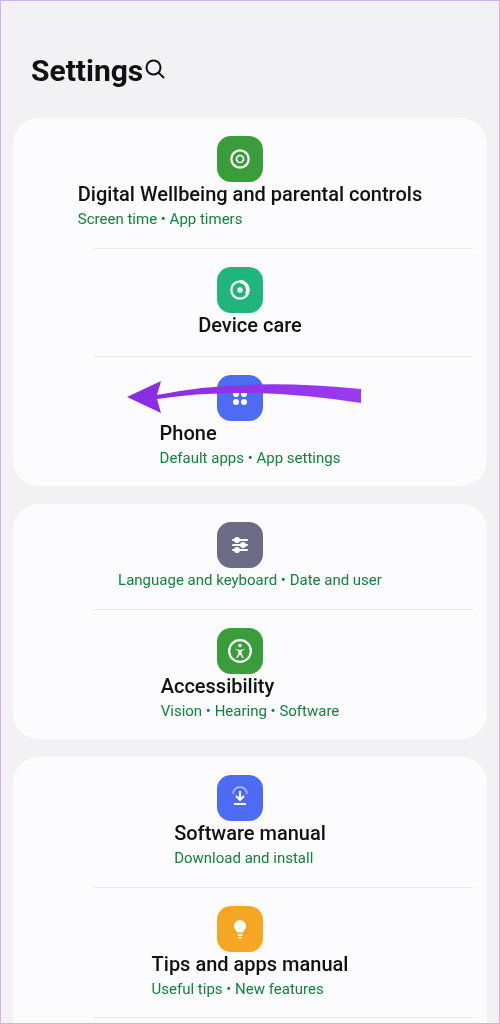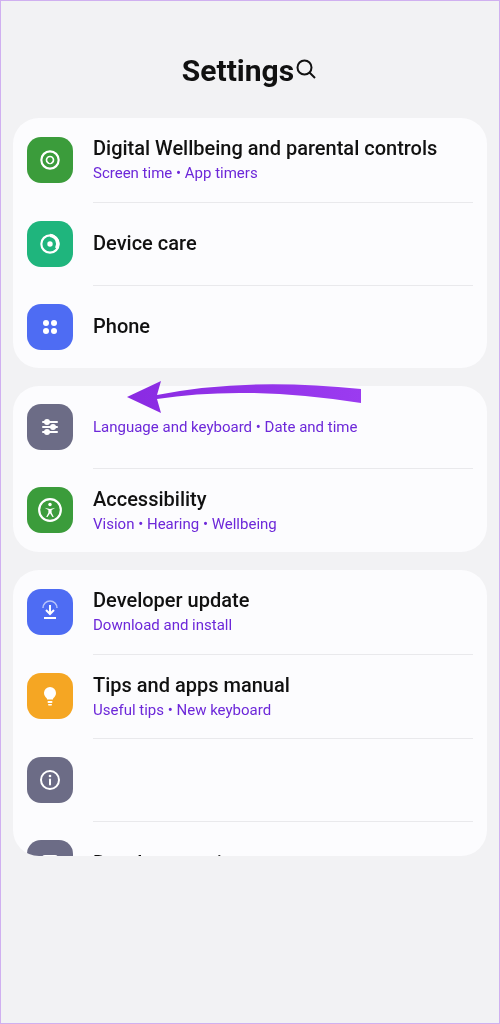--- a/index.html
+++ b/index.html
@@ -13,21 +13,21 @@
     background: #f2f2f4;
     font-family: -apple-system, BlinkMacSystemFont, "Segoe UI", Roboto, sans-serif;
     overflow: hidden;
     position: relative;
     border: 1px solid #d0b0f0;
   }
   .header {
     padding: 52px 30px 30px 30px;
     display: flex;
     align-items: center;
-    justify-content: center;
+    justify-content: flex-start;
   }
   .header h1 {
     font-size: 30px;
     font-weight: 700;
     color: #111;
   }
   .search-icon {
     width: 24px;
     height: 24px;
     cursor: pointer;
@@ -37,20 +37,21 @@
     border-radius: 26px;
     margin: 0 12px 18px 12px;
     overflow: hidden;
   }
   .item {
     display: flex;
     align-items: center;
     padding: 18px 14px 18px 14px;
     cursor: pointer;
     position: relative;
+    flex-direction: column;
   }
   .divider {
     height: 1px;
     background: #e9e9ec;
     margin-left: 80px;
     margin-right: 14px;
   }
   .icon-wrap {
     width: 46px;
     height: 46px;
@@ -66,21 +67,21 @@
     min-width: 0;
   }
   .title {
     font-size: 20px;
     font-weight: 500;
     color: #111;
     line-height: 1.25;
   }
   .subtitle {
     font-size: 15px;
-    color: #6d28d9;
+    color: #15803d;
     margin-top: 3px;
     line-height: 1.3;
   }
   
   .arrow {
     position: absolute;
     left: 124px;
     top: 374px;
     width: 236px;
     height: 44px;
@@ -138,85 +139,86 @@
     <div class="icon-wrap" style="background:#4e6cf3">
       <svg width="24" height="24" viewBox="0 0 24 24" fill="#fff">
         <circle cx="8" cy="8" r="3"></circle>
         <circle cx="16" cy="8" r="3"></circle>
         <circle cx="8" cy="16" r="3"></circle>
         <circle cx="16" cy="16" r="3"></circle>
       </svg>
     </div>
     <div class="text-wrap">
       <div class="title">Phone</div>
+      <div class="subtitle">Default apps  •  App settings</div>
     </div>
   </div>
 </div>
 
 <div class="group">
   <div class="item">
     <div class="icon-wrap" style="background:#6c6c86">
       <svg width="24" height="24" viewBox="0 0 24 24" fill="none" stroke="#fff" stroke-width="2" stroke-linecap="round">
         <line x1="5" y1="7" x2="19" y2="7"></line>
         <circle cx="9" cy="7" r="2" fill="#fff"></circle>
         <line x1="5" y1="12" x2="19" y2="12"></line>
         <circle cx="15" cy="12" r="2" fill="#fff"></circle>
         <line x1="5" y1="17" x2="19" y2="17"></line>
         <circle cx="9" cy="17" r="2" fill="#fff"></circle>
       </svg>
     </div>
     <div class="text-wrap">
-      <div class="subtitle">Language and keyboard  •  Date and time</div>
+      <div class="subtitle">Language and keyboard  •  Date and user</div>
     </div>
   </div>
   <div class="divider"></div>
 
   <div class="item">
     <div class="icon-wrap" style="background:#3b9c3b">
       <svg width="26" height="26" viewBox="0 0 24 24" fill="#fff">
         <circle cx="12" cy="12" r="10" fill="none" stroke="#fff" stroke-width="2"></circle>
         <circle cx="12" cy="7" r="1.6"></circle>
         <path d="M7 10 l5 1 l5 -1 l-3.5 2 l0 2.5 l2 4 l-1.2 0 l-2.3 -3.5 l-2.3 3.5 l-1.2 0 l2 -4 l0 -2.5 z"></path>
       </svg>
     </div>
     <div class="text-wrap">
       <div class="title">Accessibility</div>
-      <div class="subtitle">Vision  •  Hearing  •  Wellbeing</div>
+      <div class="subtitle">Vision  •  Hearing  •  Software</div>
     </div>
   </div>
 </div>
 
 <div class="group cutoff">
   <div class="item">
     <div class="icon-wrap" style="background:#4e6cf3">
       <svg width="24" height="24" viewBox="0 0 24 24" fill="none" stroke="#fff" stroke-width="2">
         <path d="M12 5 v9"></path>
         <path d="M8 10 l4 4 l4 -4"></path>
         <path d="M6 18 h12"></path>
         <path d="M5 8 a7 7 0 0 1 14 0" stroke-width="1.5" opacity="0.6"></path>
       </svg>
     </div>
     <div class="text-wrap">
-      <div class="title">Developer update</div>
+      <div class="title">Software manual</div>
       <div class="subtitle">Download and install</div>
     </div>
   </div>
   <div class="divider"></div>
 
   <div class="item">
     <div class="icon-wrap" style="background:#f5a623">
       <svg width="24" height="24" viewBox="0 0 24 24" fill="#fff">
         <path d="M12 3 a6 6 0 0 1 6 6 c0 2.5 -1.5 4 -2.5 5 c-0.5 0.5 -0.5 1 -0.5 1.5 h-6 c0 -0.5 0 -1 -0.5 -1.5 c-1 -1 -2.5 -2.5 -2.5 -5 a6 6 0 0 1 6 -6 z"></path>
         <rect x="9.5" y="17" width="5" height="2" rx="1"></rect>
         <rect x="10" y="20" width="4" height="1.5" rx="0.75"></rect>
       </svg>
     </div>
     <div class="text-wrap">
       <div class="title">Tips and apps manual</div>
-      <div class="subtitle">Useful tips  •  New keyboard</div>
+      <div class="subtitle">Useful tips  •  New features</div>
     </div>
   </div>
   <div class="divider"></div>
 
   <div class="item">
     <div class="icon-wrap" style="background:#6c6c86">
       <svg width="24" height="24" viewBox="0 0 24 24" fill="#fff">
         <circle cx="12" cy="12" r="9" fill="none" stroke="#fff" stroke-width="2"></circle>
         <circle cx="12" cy="8" r="1.3"></circle>
         <rect x="11" y="10.5" width="2" height="7" rx="1"></rect>

